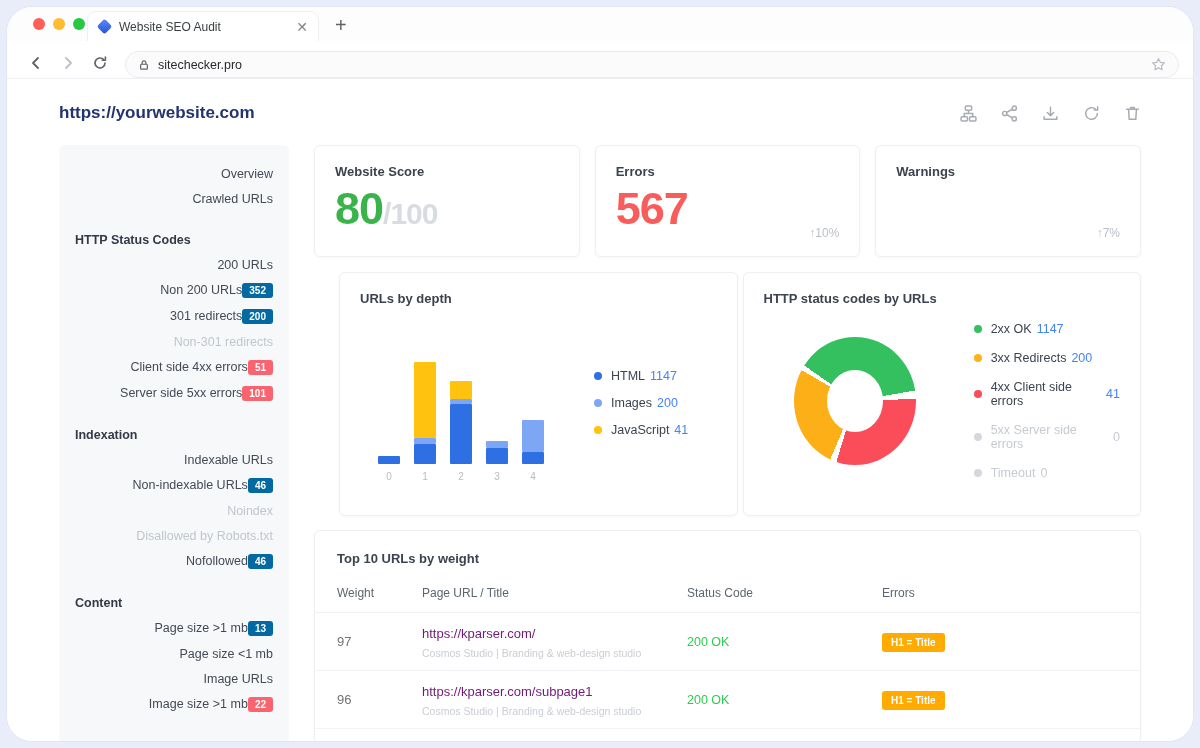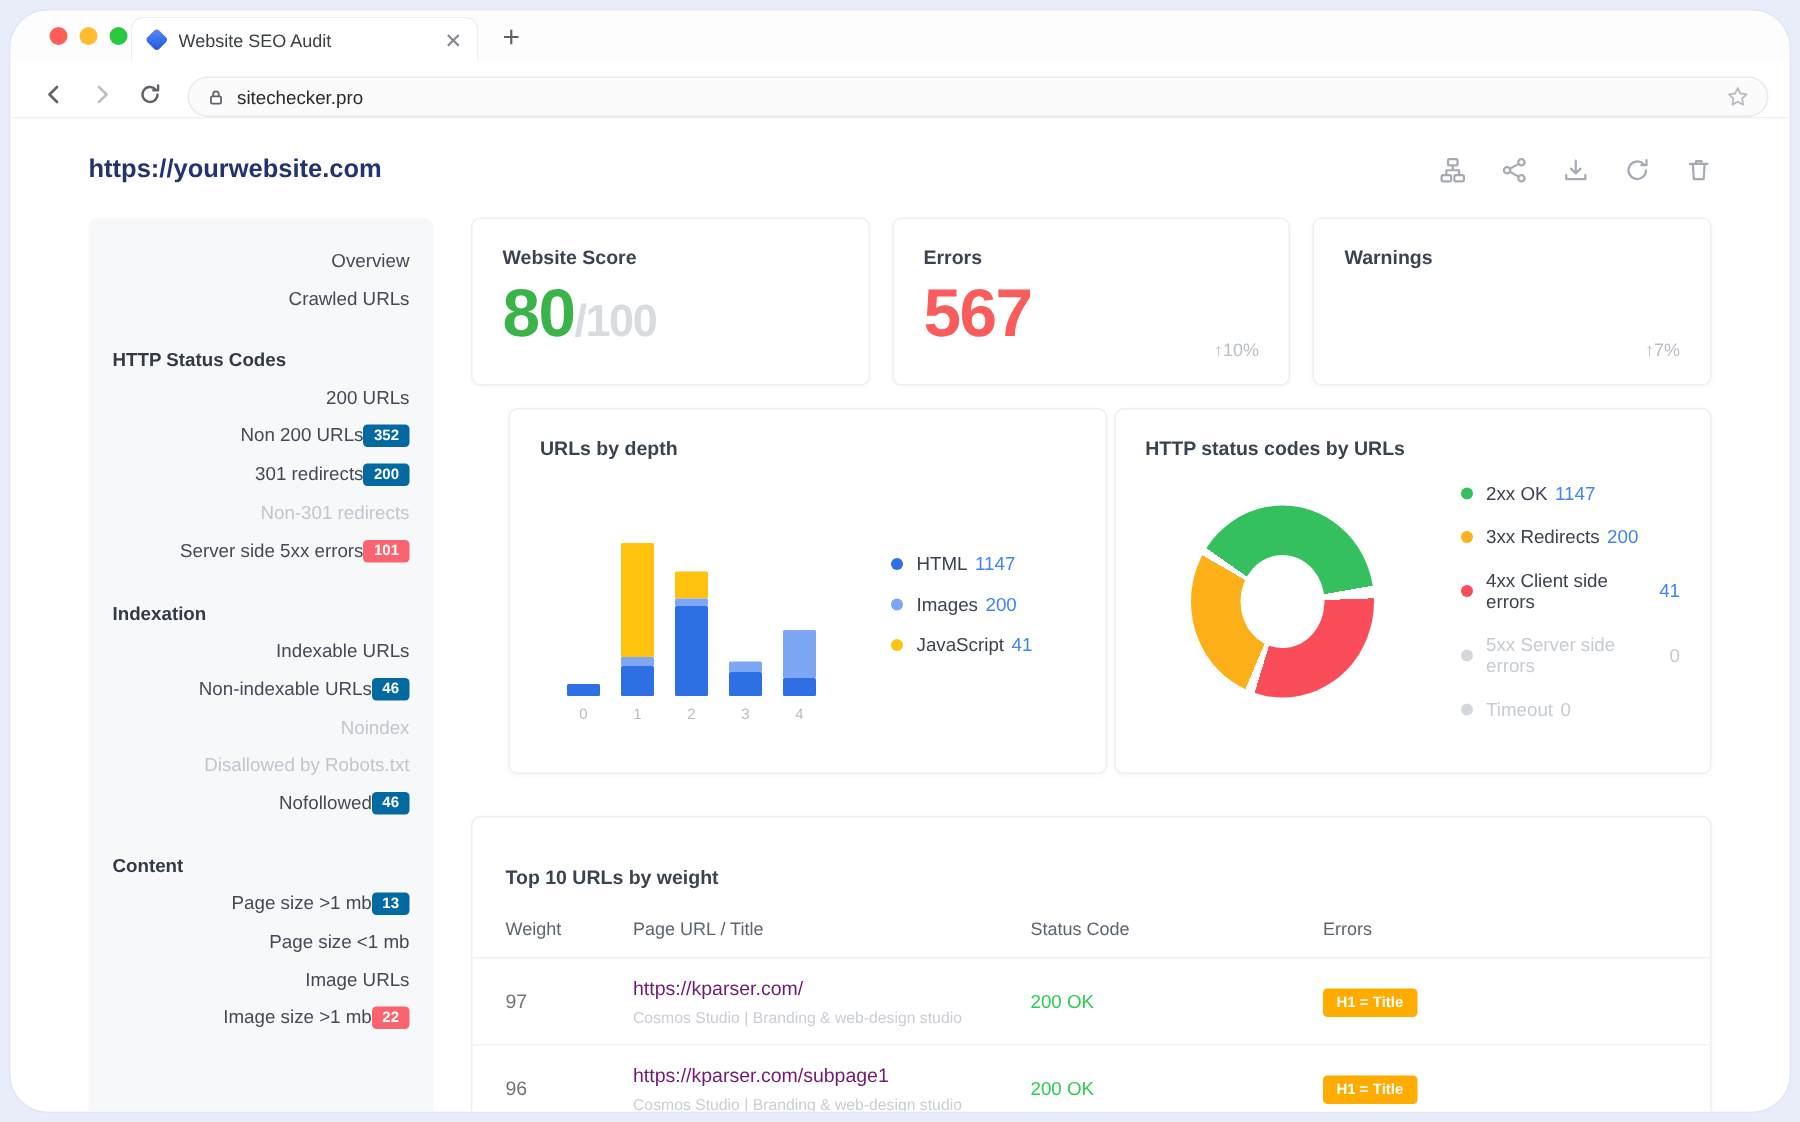--- a/index.html
+++ b/index.html
@@ -48,21 +48,21 @@
 
   
   .stats { display:grid; grid-template-columns:repeat(3,1fr); gap:15px; margin-bottom:15px; }
   .stat-card { height:112px; position:relative; padding:18px 20px; }
   .stat-label { font-size:13px; color:#3c4350; font-weight:600; }
   .stat-value { font-size:45px; font-weight:700; margin-top:4px; letter-spacing:-1px; }
   .stat-suffix { font-size:30px; color:#d8dbe0; font-weight:700; }
   .stat-trend { position:absolute; right:20px; bottom:16px; font-size:12px; color:#b9bfc7; }
 
   
-  .charts { display:grid; grid-template-columns:1fr 1fr; gap:5px; margin-bottom:28px;padding-left:25px; }
+  .charts { display:grid; grid-template-columns:1fr 1fr; gap:5px; margin-bottom:14px;padding-left:25px; }
   .chart-card { height:244px; padding:18px 20px; }
   .bar-body { display:flex; align-items:center; height:185px; margin-top:4px; }
   .bars-block { margin-left:18px; margin-top:28px; }
   .bars { display:flex; align-items:flex-end; gap:14px; height:112px; }
   .bar-col { width:22px; display:flex; flex-direction:column; justify-content:flex-end; }
   .bar-seg { width:100%; border-radius:1px; }
   .bar-labels { display:flex; gap:14px; margin-top:7px; }
   .bar-label { width:22px; text-align:center; font-size:10px; color:#b6bcc4; }
   .legend { display:flex; flex-direction:column; gap:13px; margin-left:50px; }
   .legend-item { display:flex; align-items:center; font-size:12.5px; color:#3c4350; }
@@ -70,21 +70,21 @@
   .legend-value { color:#4285f4; margin-left:5px; font-weight:500; }
   .legend-item.muted { color:#c6cbd2; }
   .legend-item.muted .legend-value { color:#c6cbd2; }
 
   .donut-body { display:flex; align-items:center; height:185px; margin-top:2px; padding-left:30px; }
   .donut { width:128px; height:128px; border-radius:50%; position:relative; }
   .donut::after { content:""; position:absolute; inset:33px; background:#fff; border-radius:50%; }
   .donut-legend { display:flex; flex-direction:column; gap:15px; margin-left:58px; }
 
   
-  .table-card { padding-top:32px; min-height:214px; }
+  .table-card { padding-top:20px; min-height:214px; }
   .table-title-wrap { padding:0 22px; }
   .t-head { display:grid; grid-template-columns:85px 265px 195px 1fr; padding:20px 22px 12px; border-bottom:1px solid #eef0f3; font-size:12px; color:#5d6570; }
   .t-row { display:grid; grid-template-columns:85px 265px 195px 1fr; padding:11px 22px; border-bottom:1px solid #f1f3f6; align-items:center; min-height:57px; }
   .t-weight { font-size:13px; color:#737373; }
   .t-url { font-size:13px; color:#701a75; text-decoration:none; }
   .t-sub { font-size:10.5px; color:#c9cdd4; margin-top:5px; }
   .t-status { font-size:12.5px; color:#2ecc52; font-weight:500; }
   .err-badge { display:inline-block; background:#ffab00; color:#fff; font-size:10px; font-weight:600; padding:4px 9px; border-radius:3px; }
 
   svg { display:block; }
@@ -199,20 +199,24 @@
             <span class="badge orange">352</span>
           </div>
           <div class="side-item">
             <span>301 redirects</span>
             <span class="badge orange">200</span>
           </div>
           <div class="side-item muted">
             <span>Non-301 redirects</span>
           </div>
           <div class="side-item">
+            <span>Client side 4xx errors</span>
+            <span class="badge red">51</span>
+          </div>
+          <div class="side-item">
             <span>Server side 5xx errors</span>
             <span class="badge red">101</span>
           </div>
           <div class="side-title">Indexation</div>
           <div class="side-item">
             <span>Indexable URLs</span>
           </div>
           <div class="side-item">
             <span>Non-indexable URLs</span>
             <span class="badge orange">46</span>

